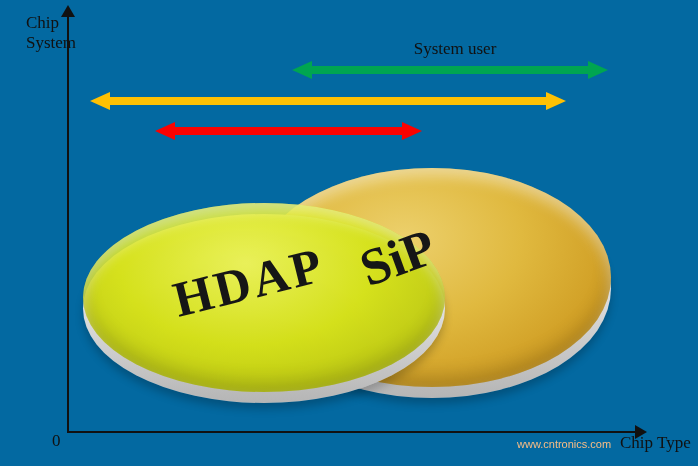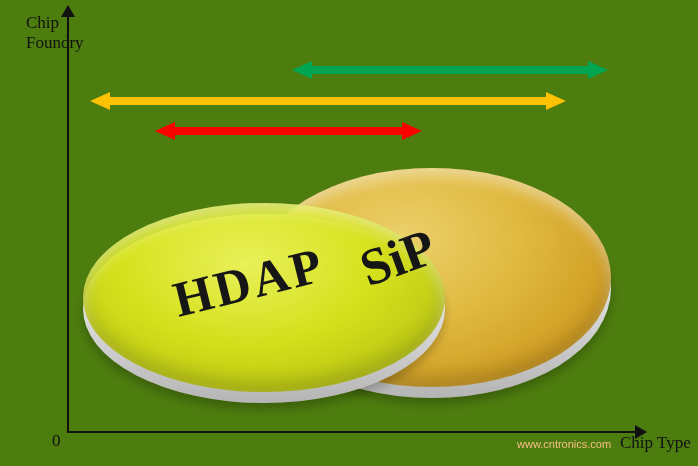--- a/index.html
+++ b/index.html
@@ -1,17 +1,17 @@
 <!DOCTYPE html>
 <html><head>
 <meta charset="utf-8">
 <style>
   html,body{margin:0;padding:0;background:#fff;}
   .canvas{
-    position:relative;width:698px;height:466px;background:#4d7c0f;
+    position:relative;width:698px;height:466px;background:#0369a1;
     overflow:hidden;font-family:"Liberation Serif",serif;
   }
   .axis{position:absolute;background:#111;}
   .tri{position:absolute;width:0;height:0;}
   .lbl{position:absolute;color:#111;font-size:17px;line-height:1.18;z-index:6;}
   .darrow{position:absolute;display:flex;align-items:center;height:18px;z-index:4;}
   .darrow .head{width:0;height:0;border-top:9px solid transparent;border-bottom:9px solid transparent;}
   .darrow .head.l{border-right:20px solid #000;}
   .darrow .head.r{border-left:20px solid #000;}
   .darrow .bar{flex:1;height:8px;}
@@ -44,25 +44,26 @@
 
 <div class="canvas">
 
   <div class="axis" style="left:67px;top:16px;width:2px;height:417px;"></div>
   <div class="tri" style="left:61px;top:5px;border-left:7px solid transparent;border-right:7px solid transparent;border-bottom:12px solid #111;"></div>
   <div class="axis" style="left:67px;top:431px;width:570px;height:2px;"></div>
   <div class="tri" style="left:635px;top:425px;border-top:7px solid transparent;border-bottom:7px solid transparent;border-left:12px solid #111;"></div>
 
   <div class="lbl" style="left:26px;top:13px;">
     <div>Chip</div>
-    <div>Foundry</div>
+    <div>System</div>
   </div>
   <div class="lbl" style="left:52px;top:431px;">0</div>
   <div class="lbl" style="left:620px;top:433px;">Chip Type</div>
 
+  <div class="lbl" style="left:380px;top:39px;width:150px;text-align:center;">System user</div>
   <div class="darrow" style="left:292px;top:61px;width:316px;">
     <div class="head l" style="border-right-color: rgb(0, 165, 81);"></div>
     <div class="bar" style="background: rgb(0, 165, 81);"></div>
     <div class="head r" style="border-left-color: rgb(0, 165, 81);"></div>
   </div>
 
   <div class="darrow" style="left:90px;top:92px;width:476px;">
     <div class="head l" style="border-right-color: rgb(255, 193, 3);"></div>
     <div class="bar" style="background: rgb(255, 193, 3);"></div>
     <div class="head r" style="border-left-color: rgb(255, 193, 3);"></div>

